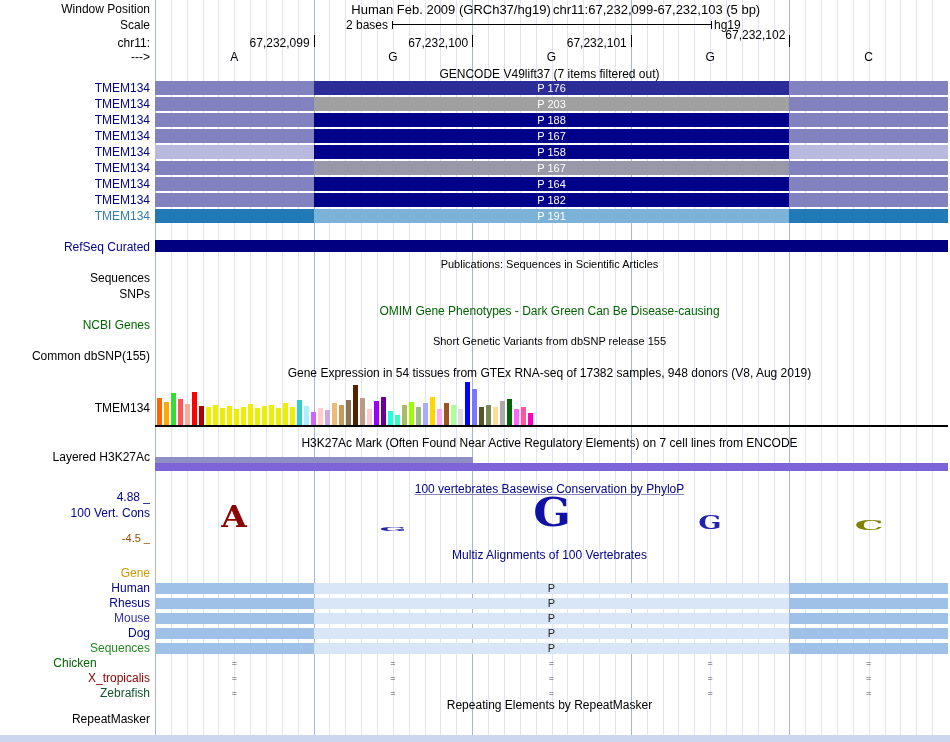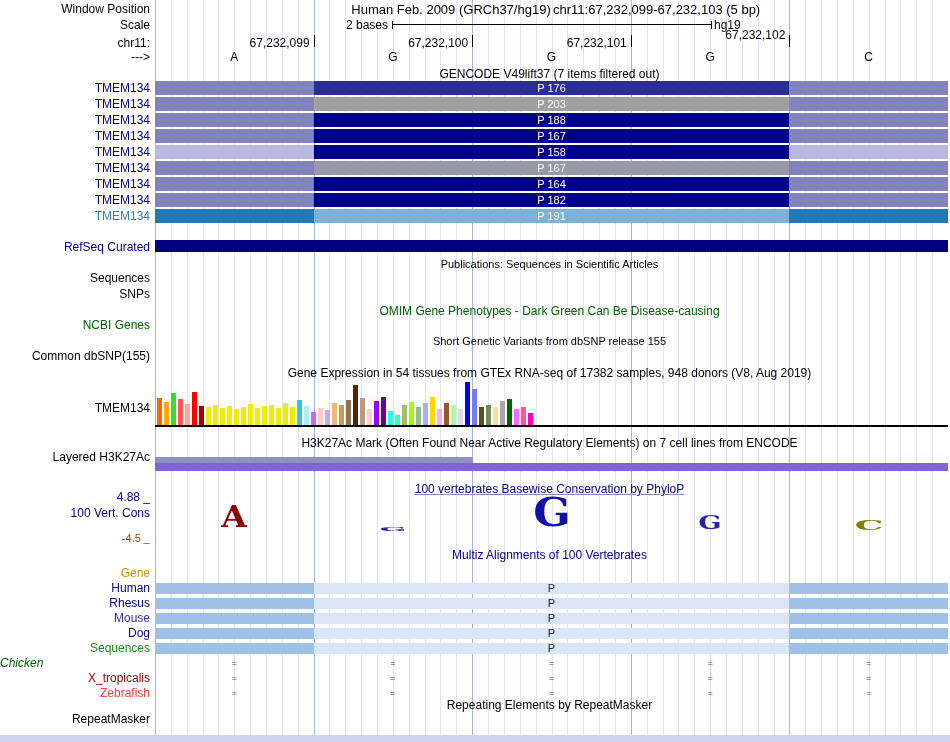--- a/index.html
+++ b/index.html
@@ -222,16 +222,16 @@
     <div style="position: absolute; left: 0px; top: 161px; width: 150px; height: 14px; line-height: 14px; text-align: right; font-size: 12px; color: rgb(0, 0, 139);">TMEM134</div>
     <div style="position: absolute; left: 0px; top: 177px; width: 150px; height: 14px; line-height: 14px; text-align: right; font-size: 12px; color: rgb(0, 0, 139);">TMEM134</div>
     <div style="position: absolute; left: 0px; top: 193px; width: 150px; height: 14px; line-height: 14px; text-align: right; font-size: 12px; color: rgb(0, 0, 139);">TMEM134</div>
     <div style="position: absolute; left: 0px; top: 209px; width: 150px; height: 14px; line-height: 14px; text-align: right; font-size: 12px; color: rgb(51, 125, 176);">TMEM134</div>
     <div style="position: absolute; left: 0px; top: 566px; width: 150px; height: 15px; line-height: 15px; text-align: right; font-size: 12px; color: rgb(204, 153, 0);">Gene</div>
     <div style="position: absolute; left: 0px; top: 581px; width: 150px; height: 15px; line-height: 15px; text-align: right; font-size: 12px; color: rgb(0, 0, 139);">Human</div>
     <div style="position: absolute; left: 0px; top: 596px; width: 150px; height: 15px; line-height: 15px; text-align: right; font-size: 12px; color: rgb(0, 0, 139);">Rhesus</div>
     <div style="position: absolute; left: 0px; top: 611px; width: 150px; height: 15px; line-height: 15px; text-align: right; font-size: 12px; color: rgb(51, 51, 170);">Mouse</div>
     <div style="position: absolute; left: 0px; top: 626px; width: 150px; height: 15px; line-height: 15px; text-align: right; font-size: 12px; color: rgb(0, 0, 139);">Dog</div>
     <div style="position: absolute; left: 0px; top: 641px; width: 150px; height: 15px; line-height: 15px; text-align: right; font-size: 12px; color: rgb(34, 139, 34);">Sequences</div>
-    <div style="position: absolute; left: 0px; top: 656px; width: 150px; height: 15px; line-height: 15px; text-align: left; font-size: 12px; color: rgb(0, 100, 0); font-style: italic;">Chicken</div>
+    <div style="position: absolute; left: 0px; top: 656px; width: 150px; height: 15px; line-height: 15px; text-align: center; font-size: 12px; color: rgb(0, 100, 0);">Chicken</div>
     <div style="position: absolute; left: 0px; top: 671px; width: 150px; height: 15px; line-height: 15px; text-align: right; font-size: 12px; color: rgb(139, 0, 0);">X_tropicalis</div>
-    <div style="position: absolute; left: 0px; top: 686px; width: 150px; height: 15px; line-height: 15px; text-align: right; font-size: 12px; color: #ef4444;">Zebrafish</div>
+    <div style="position: absolute; left: 0px; top: 686px; width: 150px; height: 15px; line-height: 15px; text-align: right; font-size: 12px; color: #14532d;">Zebrafish</div>
   </div>
 
 </body></html>

